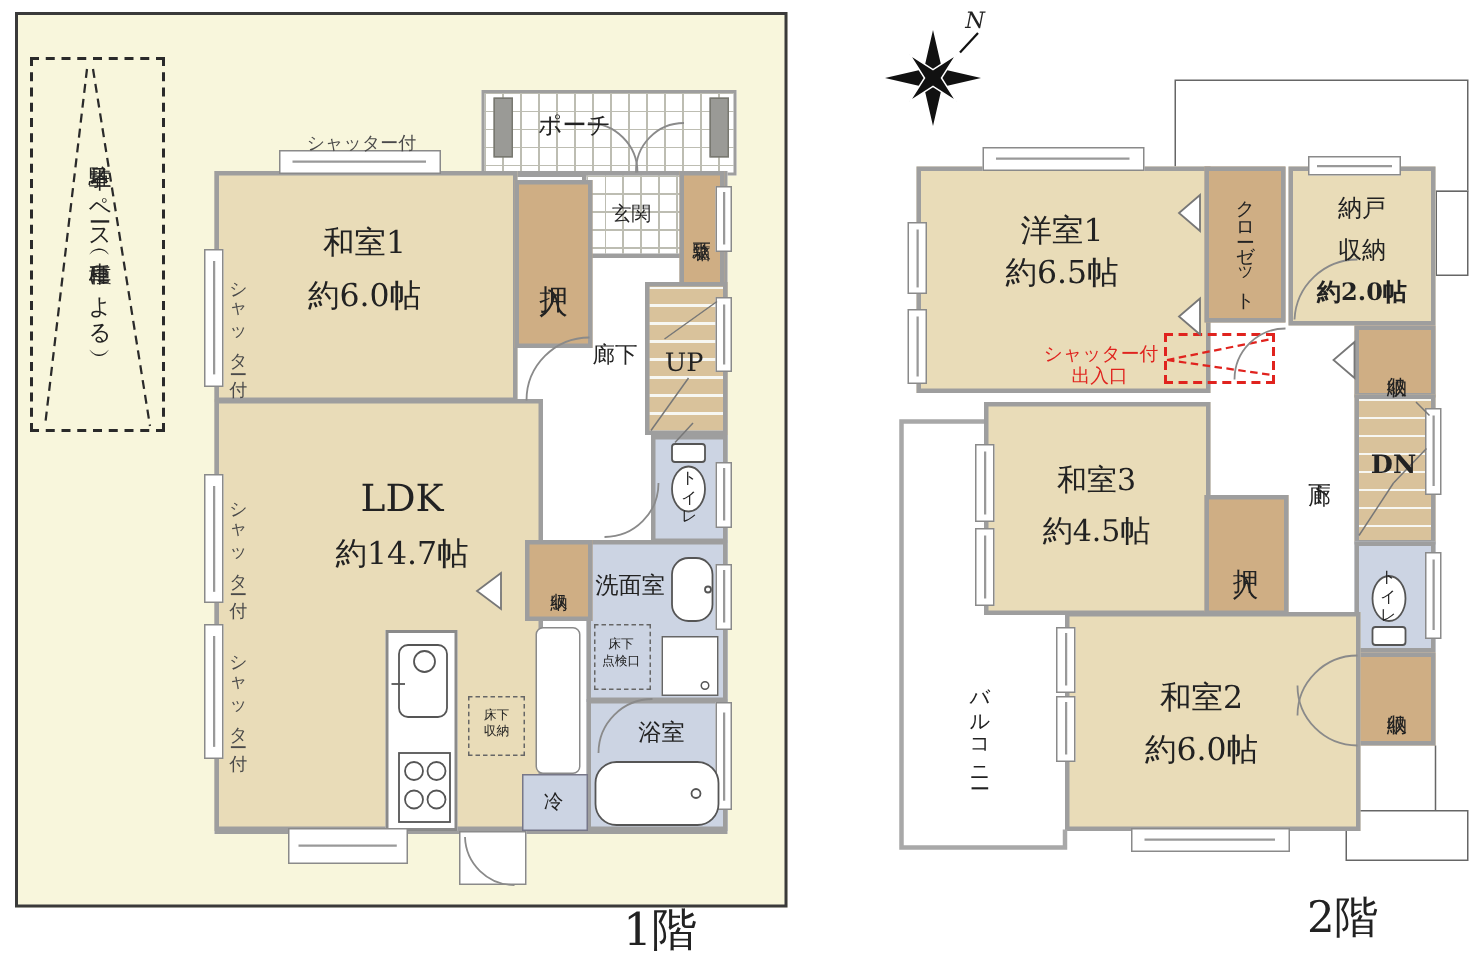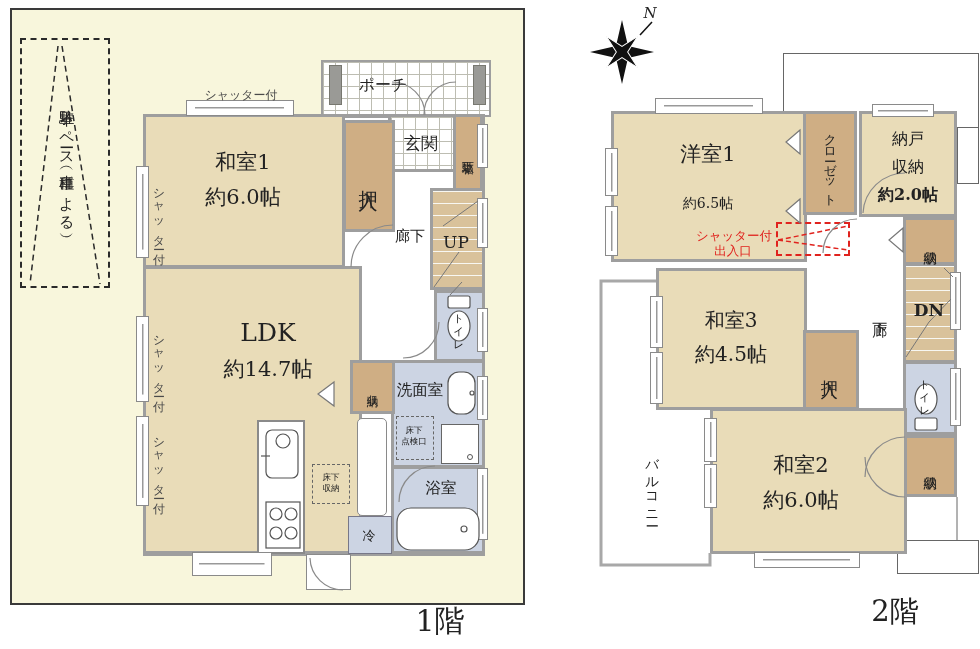--- a/index.html
+++ b/index.html
@@ -80,21 +80,21 @@
   <div class="win wv" style="left:477px;top:198px;width:11px;height:50px;"></div>
   <div class="win wv" style="left:477px;top:308px;width:11px;height:44px;"></div>
   <div class="win wv" style="left:477px;top:376px;width:11px;height:44px;"></div>
   <div class="win wv" style="left:477px;top:468px;width:11px;height:72px;"></div>
 
   <div class="lbl gray" style="left:241px;top:96px;font-size:12px;">シャッター付</div>
   <div class="lbl vt gray" style="left:158px;top:213px;font-size:12px;">シャッター付</div>
   <div class="lbl vt gray" style="left:158px;top:360px;font-size:12px;">シャッター付</div>
   <div class="lbl vt gray" style="left:158px;top:462px;font-size:12px;">シャッター付</div>
   <div class="lbl" style="left:383px;top:85px;font-size:16px;font-family:Liberation Serif, serif;">ポーチ</div>
-  <div class="lbl" style="left:421px;top:144px;font-size:17px;">玄関</div>
+  <div class="lbl" style="left:421px;top:144px;font-size:13px;">玄関</div>
   <div class="lbl vt" style="left:467px;top:153px;font-size:12px;letter-spacing:1px;">下駄箱</div>
   <div class="lbl" style="left:243px;top:162px;font-size:21px;">和室1</div>
   <div class="lbl" style="left:243px;top:197px;font-size:21px;">約6.0帖</div>
   <div class="lbl vt" style="left:368px;top:177px;font-size:19px;">押入</div>
   <div class="lbl" style="left:410px;top:237px;font-size:15px;">廊下</div>
   <div class="lbl" style="left:456px;top:243px;font-size:17px;">UP</div>
   <div class="lbl vt" style="left:459px;top:326px;font-size:10.5px;letter-spacing:1px;">トイレ</div>
   <div class="lbl" style="left:420px;top:391px;font-size:15.5px;">洗面室</div>
   <div class="lbl" style="left:414px;top:431px;font-size:8.5px;">床下</div>
   <div class="lbl" style="left:414px;top:442px;font-size:8.5px;">点検口</div>
@@ -134,21 +134,21 @@
   <div class="win wv" style="left:605px;top:206px;width:13px;height:50px;"></div>
   <div class="win wv" style="left:650px;top:296px;width:13px;height:52px;"></div>
   <div class="win wv" style="left:650px;top:352px;width:13px;height:52px;"></div>
   <div class="win wv" style="left:704px;top:418px;width:13px;height:44px;"></div>
   <div class="win wv" style="left:704px;top:464px;width:13px;height:44px;"></div>
   <div class="win wv" style="left:950px;top:272px;width:11px;height:58px;"></div>
   <div class="win wv" style="left:950px;top:368px;width:11px;height:58px;"></div>
 
   <div class="lbl" style="left:650px;top:14px;font-size:15px;font-style:italic;">N</div>
   <div class="lbl" style="left:708px;top:154px;font-size:21px;">洋室1</div>
-  <div class="lbl" style="left:708px;top:203px;font-size:14px;">約6.5帖</div>
+  <div class="lbl" style="left:708px;top:182px;font-size:21px;">約6.5帖</div>
   <div class="lbl vt" style="left:830px;top:163px;font-size:12.5px;letter-spacing:1px;">クローゼット</div>
   <div class="lbl" style="left:908px;top:139px;font-size:16px;">納戸</div>
   <div class="lbl" style="left:908px;top:167px;font-size:16px;">収納</div>
   <div class="lbl" style="left:908px;top:195px;font-size:16px;font-weight:bold;">約2.0帖</div>
   <div class="lbl red" style="left:734px;top:236px;font-size:12.5px;">シャッター付</div>
   <div class="lbl red" style="left:733px;top:251px;font-size:12.5px;">出入口</div>
   <div class="lbl vt" style="left:930px;top:241px;font-size:13.5px;letter-spacing:1px;">収納</div>
   <div class="lbl" style="left:929px;top:311px;font-size:17px;font-weight:bold;">DN</div>
   <div class="lbl vt" style="left:925px;top:392px;font-size:10.5px;letter-spacing:1px;">トイレ</div>
   <div class="lbl vt" style="left:930px;top:466px;font-size:13.5px;letter-spacing:1px;">収納</div>

